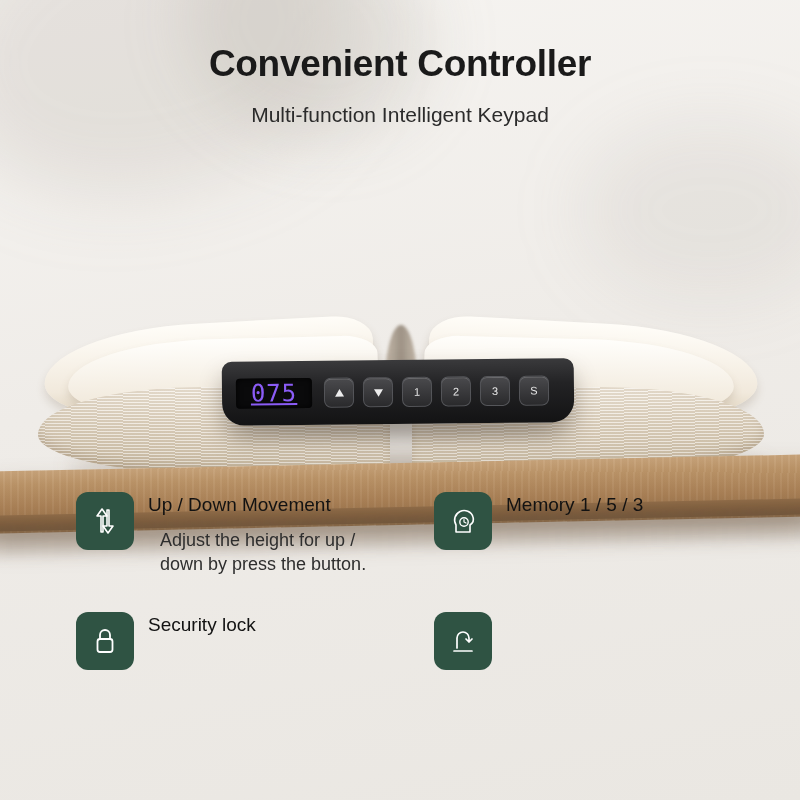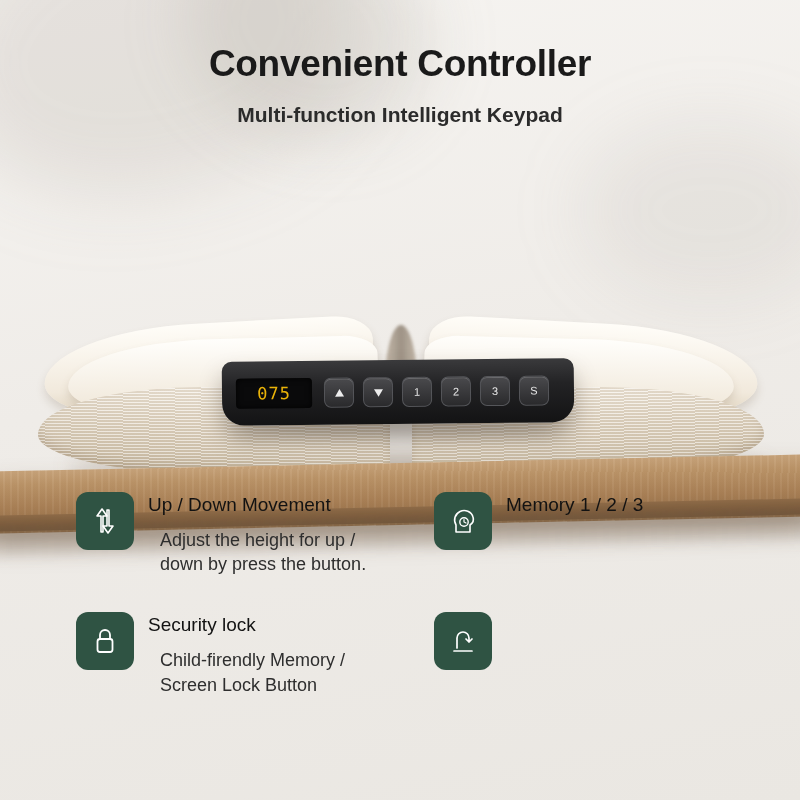--- a/index.html
+++ b/index.html
@@ -62,21 +62,21 @@
     font-weight: bold;
     color: #1a1a1a;
     letter-spacing: -0.3px;
     margin: 0;
     line-height: 1.1;
   }
   .subtitle {
     margin: 18px 0 0 0;
     font-size: 21px;
     color: #2b2b2b;
-    font-weight: 700;
+    font-weight: 400;
   }
 
   
   .scene {
     position: absolute;
     top: 215px;
     left: 0;
     width: 800px;
     height: 250px;
     z-index: 4;
@@ -220,23 +220,24 @@
     background: #0a0a0b;
     border-radius: 4px;
     display: flex;
     align-items: center;
     justify-content: center;
     margin-right: 12px;
     box-shadow: inset 0 0 6px rgba(0,0,0,0.9);
   }
   .ctrl-display span {
     font-family: "DejaVu Sans Mono", monospace;
-    font-size: 17px;
-    color: #eab308;
+    font-size: 24px;
+    color: #8b5cf6;
     letter-spacing: 1px;
+    text-decoration: underline;
   }
   .ctrl-keys {
     display: flex;
     align-items: center;
     gap: 9px;
   }
   .key {
     width: 28px;
     height: 28px;
     border-radius: 7px;
@@ -383,34 +384,33 @@
 
     <div class="feature">
       <div class="feat-icon">
         <svg width="30" height="30" viewBox="0 0 30 30" aria-hidden="true">
           <path d="M22 26 L22 19 C25 17 26 14 25 11 C23.5 5.5 17 3 12 5.5 C7 8 5 14 8 19 L8 26 Z" fill="none" stroke="#ffffff" stroke-width="1.6" stroke-linejoin="round"></path>
           <circle cx="16" cy="16" r="4.2" fill="none" stroke="#ffffff" stroke-width="1.4"></circle>
           <path d="M16 13.5 L16 16 L18 17" fill="none" stroke="#ffffff" stroke-width="1.2" stroke-linecap="round"></path>
         </svg>
       </div>
       <div class="feat-text">
-        <p class="feat-title">Memory 1 / 2 / 3</p>
+        <p class="feat-title">Memory 1 / 5 / 3</p>
       </div>
     </div>
 
     <div class="feature">
       <div class="feat-icon">
         <svg width="30" height="30" viewBox="0 0 30 30" aria-hidden="true">
           <path d="M10 13 L10 9 A5 5 0 0 1 20 9 L20 13" fill="none" stroke="#ffffff" stroke-width="1.8"></path>
           <rect x="7.5" y="13" width="15" height="13" rx="2.5" fill="none" stroke="#ffffff" stroke-width="1.8"></rect>
         </svg>
       </div>
       <div class="feat-text">
         <p class="feat-title">Security lock</p>
-        <p class="feat-desc">Child-firendly Memory / Screen Lock Button</p>
       </div>
     </div>
 
     <div class="feature">
       <div class="feat-icon">
         <svg width="30" height="30" viewBox="0 0 30 30" aria-hidden="true">
           <path d="M9 22 L9 12 A6 6 0 0 1 21 12 L21 16 M21 16 L18 13 M21 16 L24 13" fill="none" stroke="#ffffff" stroke-width="1.7" stroke-linecap="round" stroke-linejoin="round"></path>
           <line x1="6" y1="25" x2="24" y2="25" stroke="#ffffff" stroke-width="1.7" stroke-linecap="round"></line>
         </svg>
       </div>

